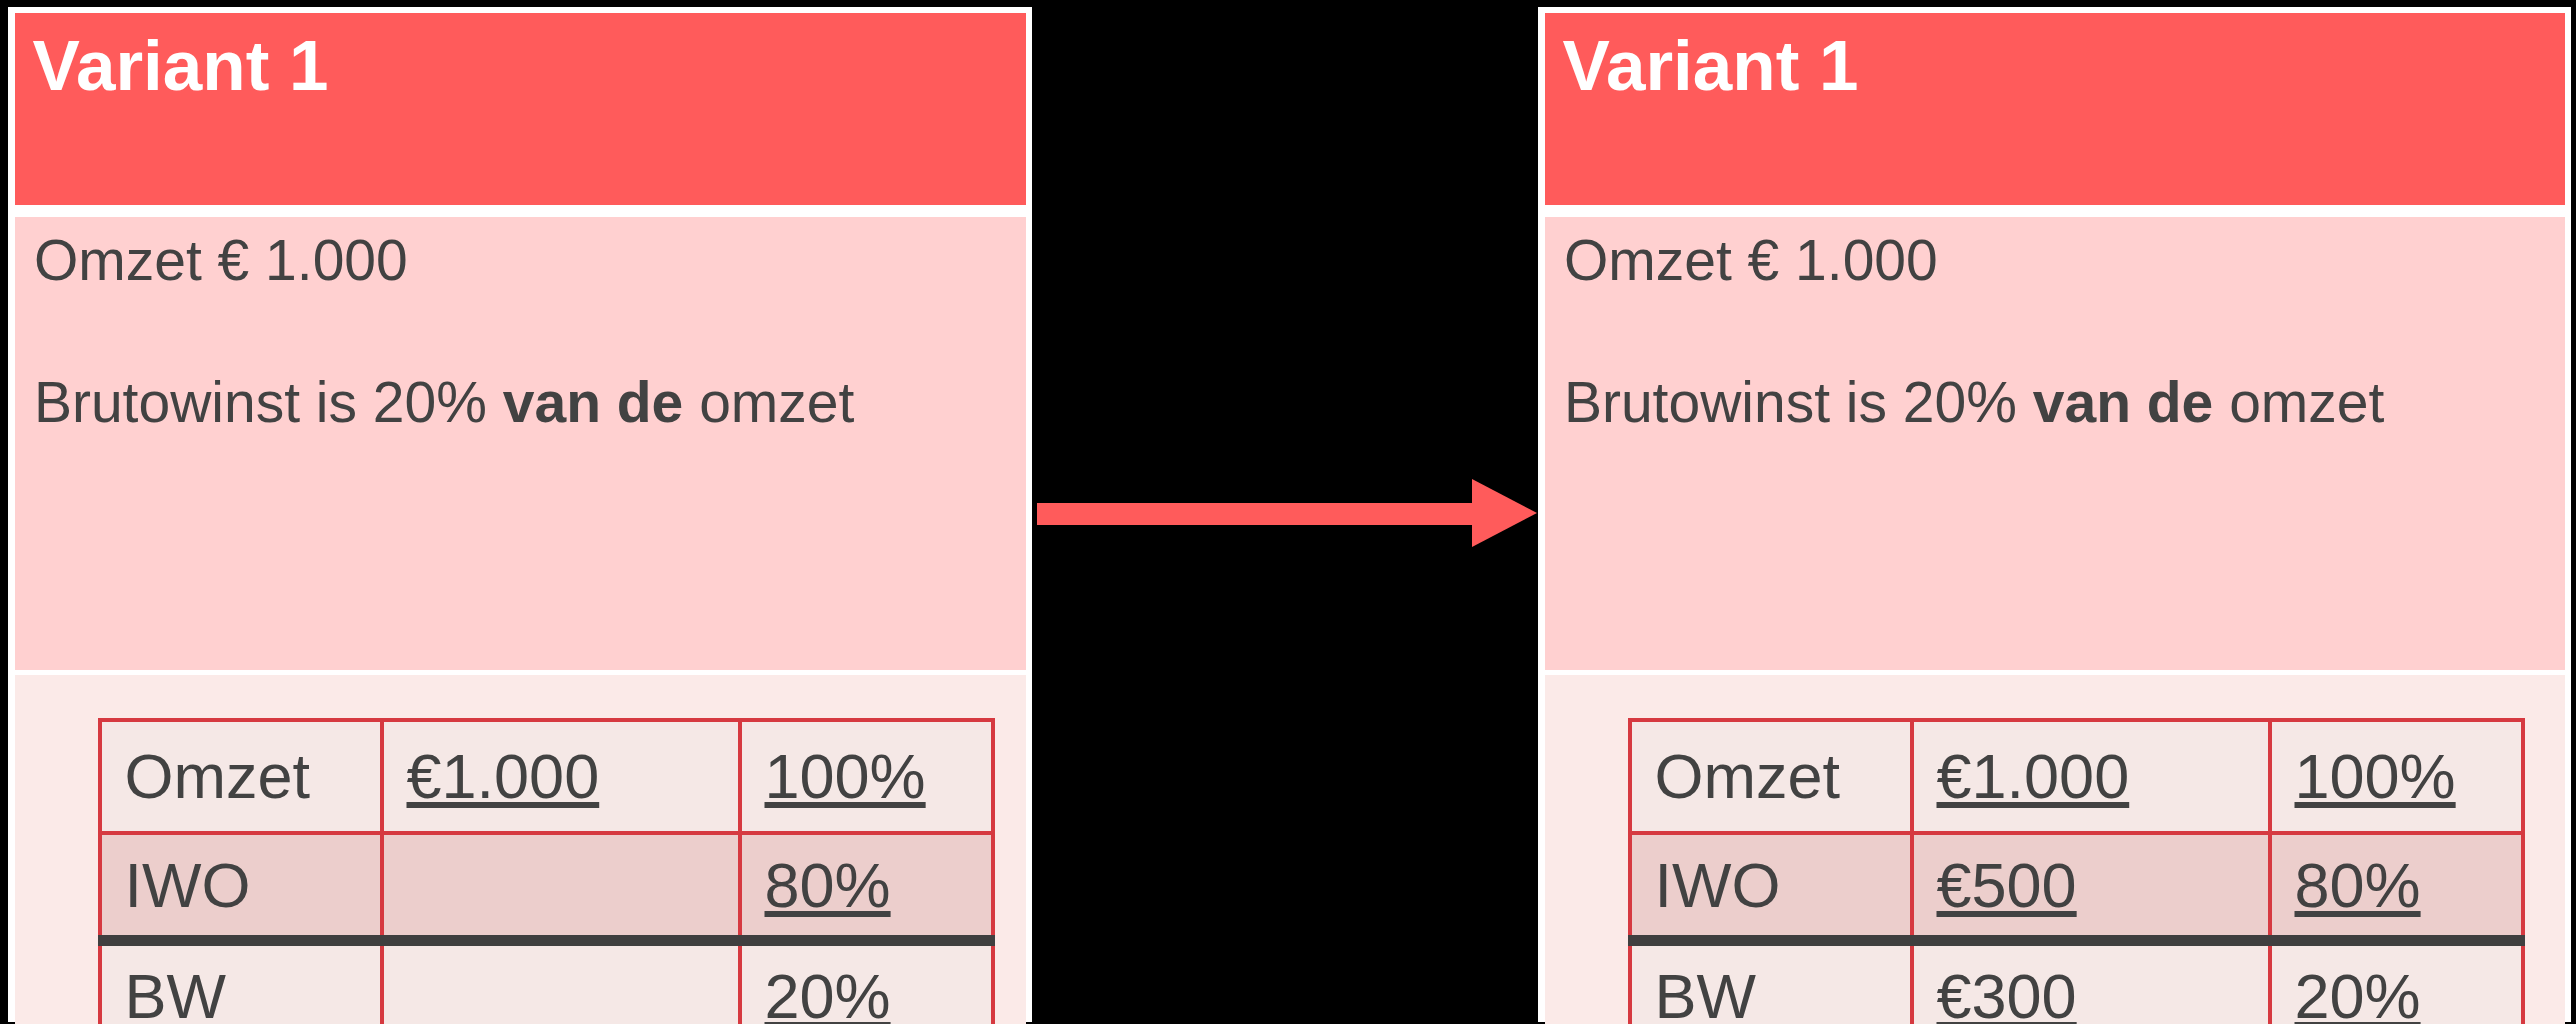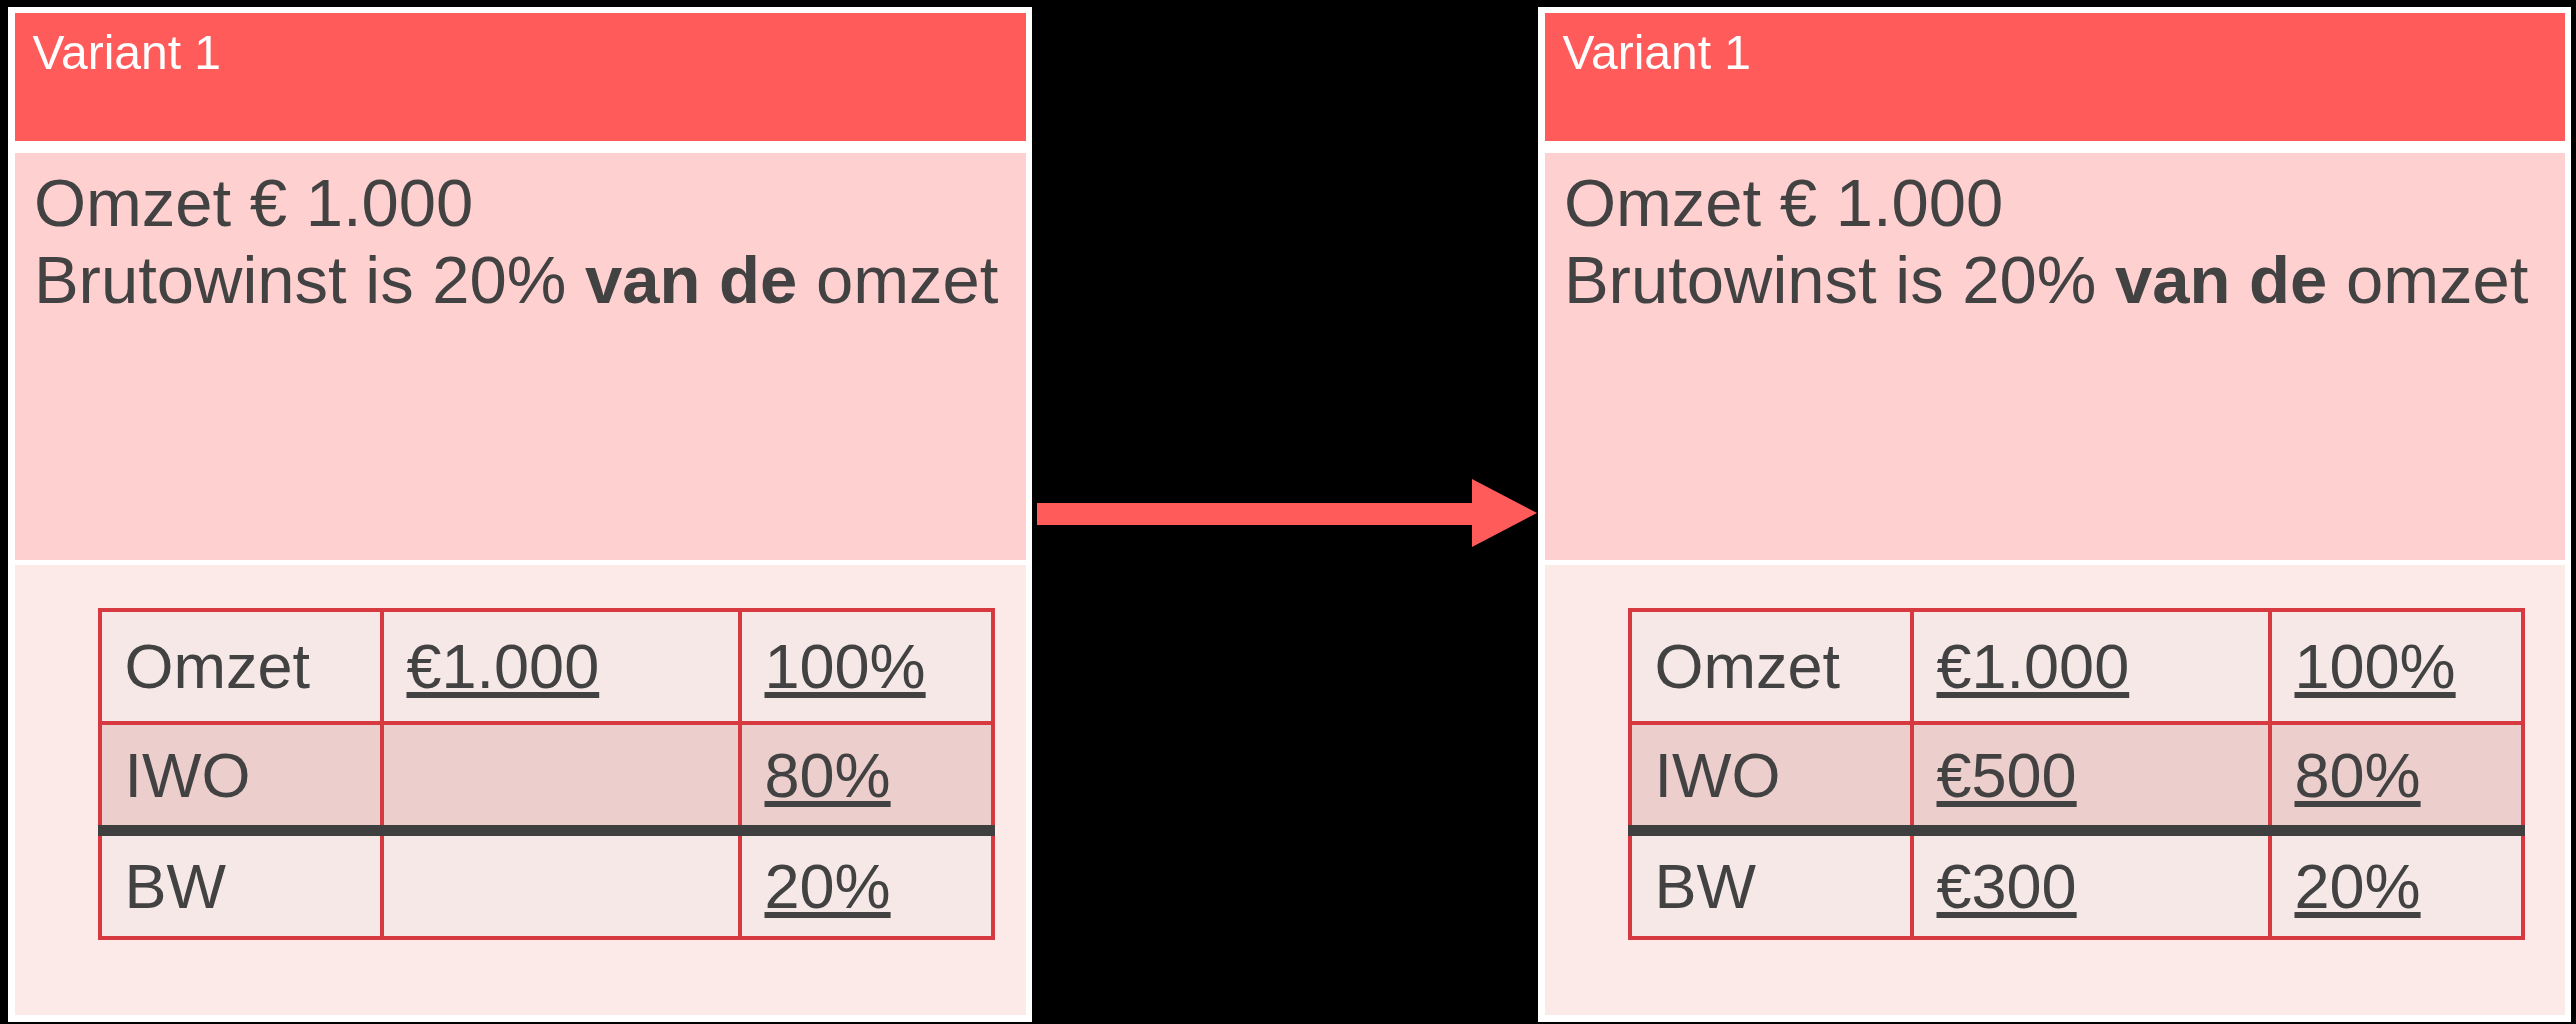--- a/index.html
+++ b/index.html
@@ -20,40 +20,40 @@
     background: #fff;
     padding: 6.5px;
     display: flex;
     flex-direction: column;
   }
   .panel-left  { left: 8px;   width: 1024px; }
   .panel-right { left: 1538px; width: 1033px; }
 
   .panel-header {
     flex: none;
-    height: 128px;
+    height: 192px;
     background: var(--header-red, #ff5b5b);
     color: var(--title-white, #fff);
-    font-size: 48px;
-    font-weight: normal;
+    font-size: 71px;
+    font-weight: bold;
     padding: 12px 0 0 18px;
     line-height: 1.15;
   }
 
   .panel-body {
     flex: none;
-    height: 407px;
+    height: 453px;
     margin-top: 12px;
     background: var(--body-pink, #ffd0d0);
     color: var(--text-dark, #424242);
-    font-size: 67px;
+    font-size: 57px;
     line-height: 1.15;
     padding: 11.3px 0 0 19.4px;
   }
-  .panel-body .line2 { }
+  .panel-body .line2 { margin-top: 76px; }
   .panel-body b { font-weight: bold; }
 
   .panel-tablesec {
     flex: 1 1 auto;
     margin-top: 4.9px;
     background: var(--section-pink, #fbeae8);
     padding: 43px 0 0 83px;
   }
 
   

